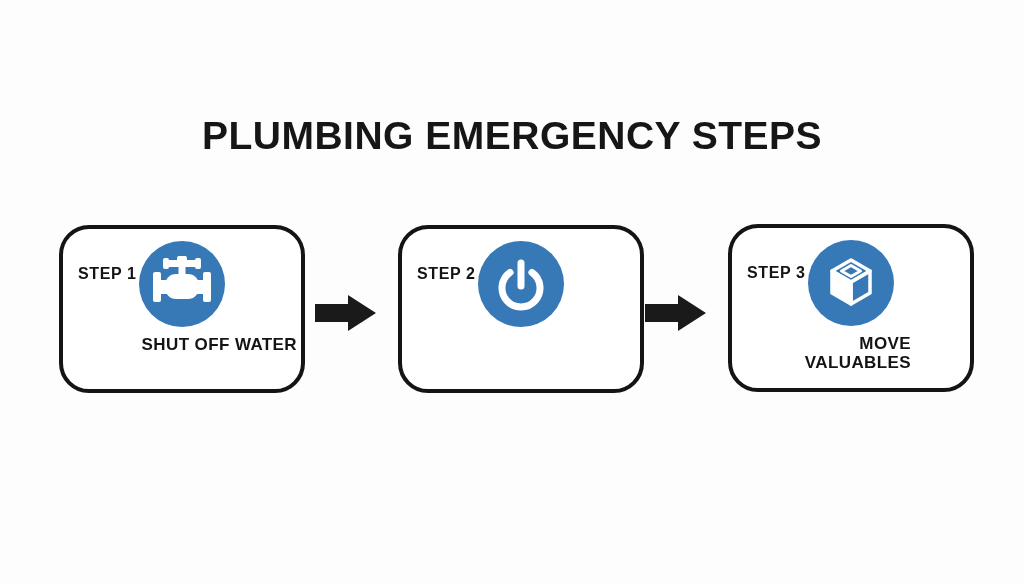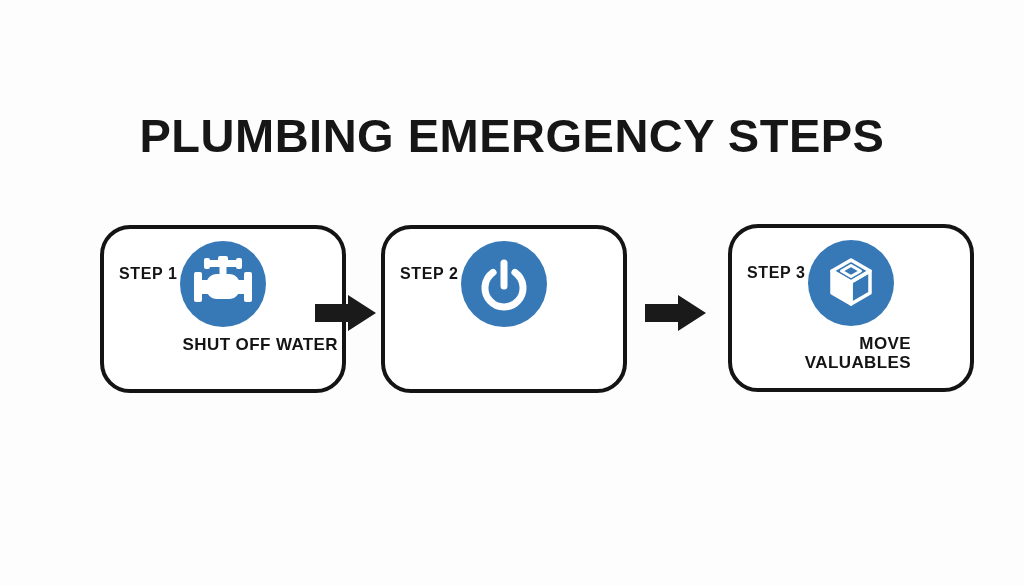--- a/index.html
+++ b/index.html
@@ -14,39 +14,39 @@
     background: #fdfdfd;
     font-family: "Liberation Sans", sans-serif;
     color: #161616;
   }
   .title {
     position: absolute;
     left: 0;
     top: 116px;
     width: 1024px;
     text-align: center;
-    font-size: 47px;
+    font-size: 39px;
     line-height: 40px;
     font-weight: 800;
     letter-spacing: 0.5px;
     color: #161616;
     white-space: nowrap;
   }
   .card {
     position: absolute;
     top: 225px;
     width: 246px;
     height: 168px;
     box-sizing: border-box;
     background: #ffffff;
     border: 4px solid #141414;
     border-radius: 30px;
   }
-  #card-1 { left: 59px; margin-left: 41px; }
-  #card-2 { left: 381px; }
+  #card-1 { left: 59px; }
+  #card-2 { left: 398px; }
   #card-3 { left: 718px; top: 224px; margin-left: 10px; }
   .step-label {
     position: absolute;
     left: 15px;
     top: 36px;
     font-size: 16px;
     font-weight: 800;
     letter-spacing: 0.6px;
     color: #141414;
     white-space: nowrap;

